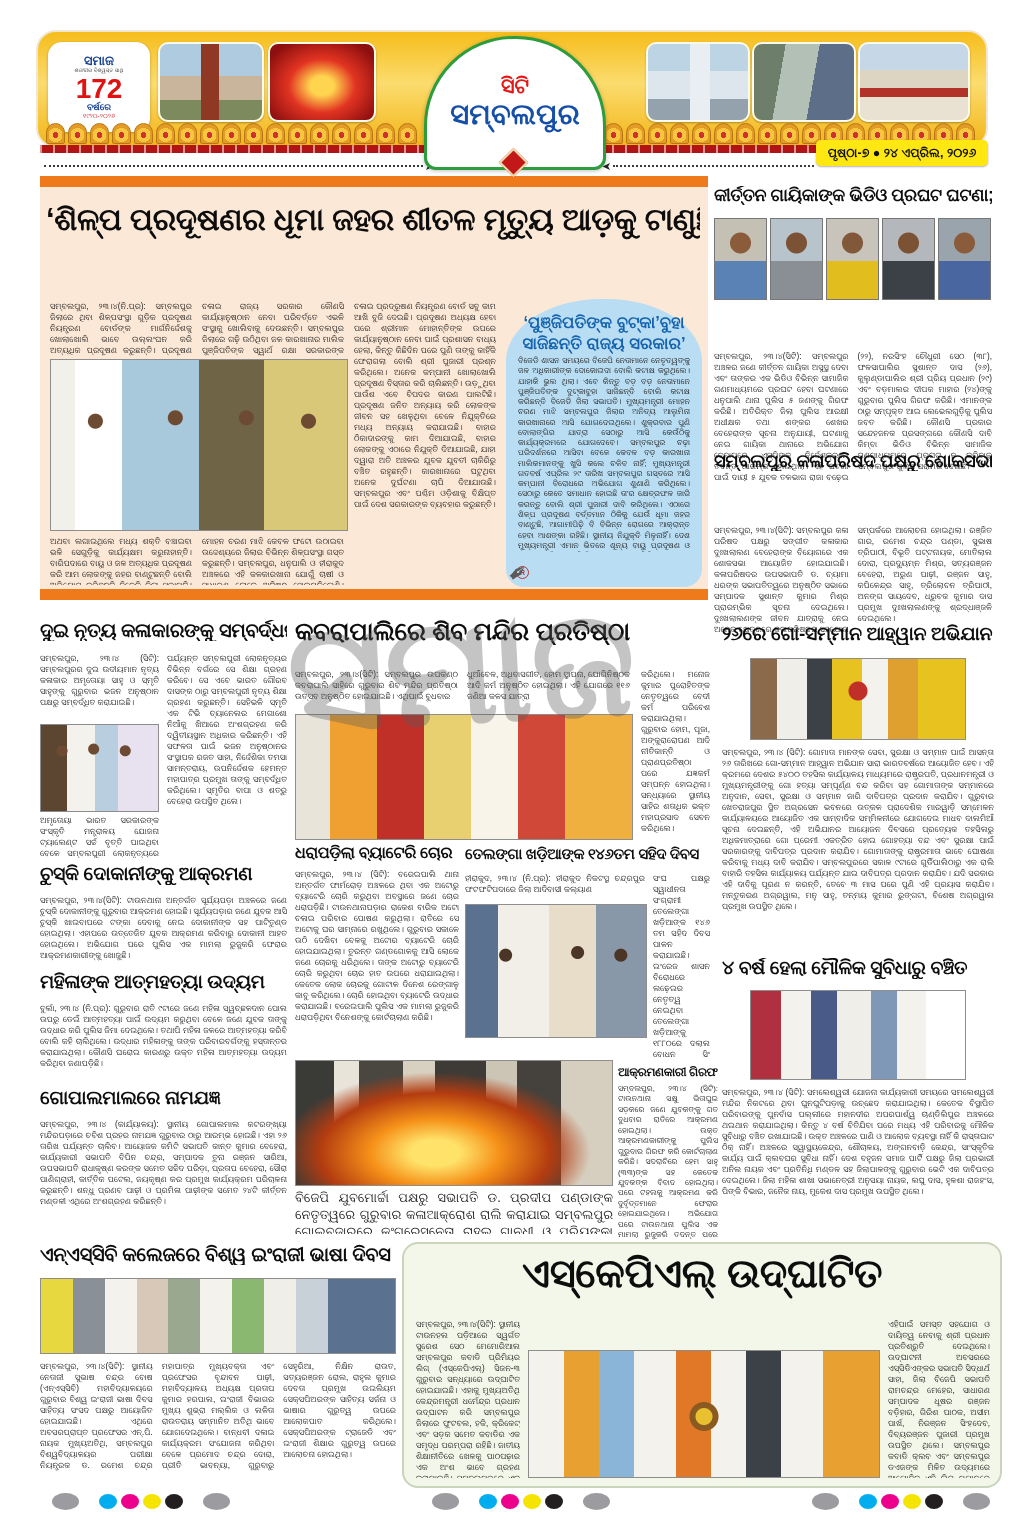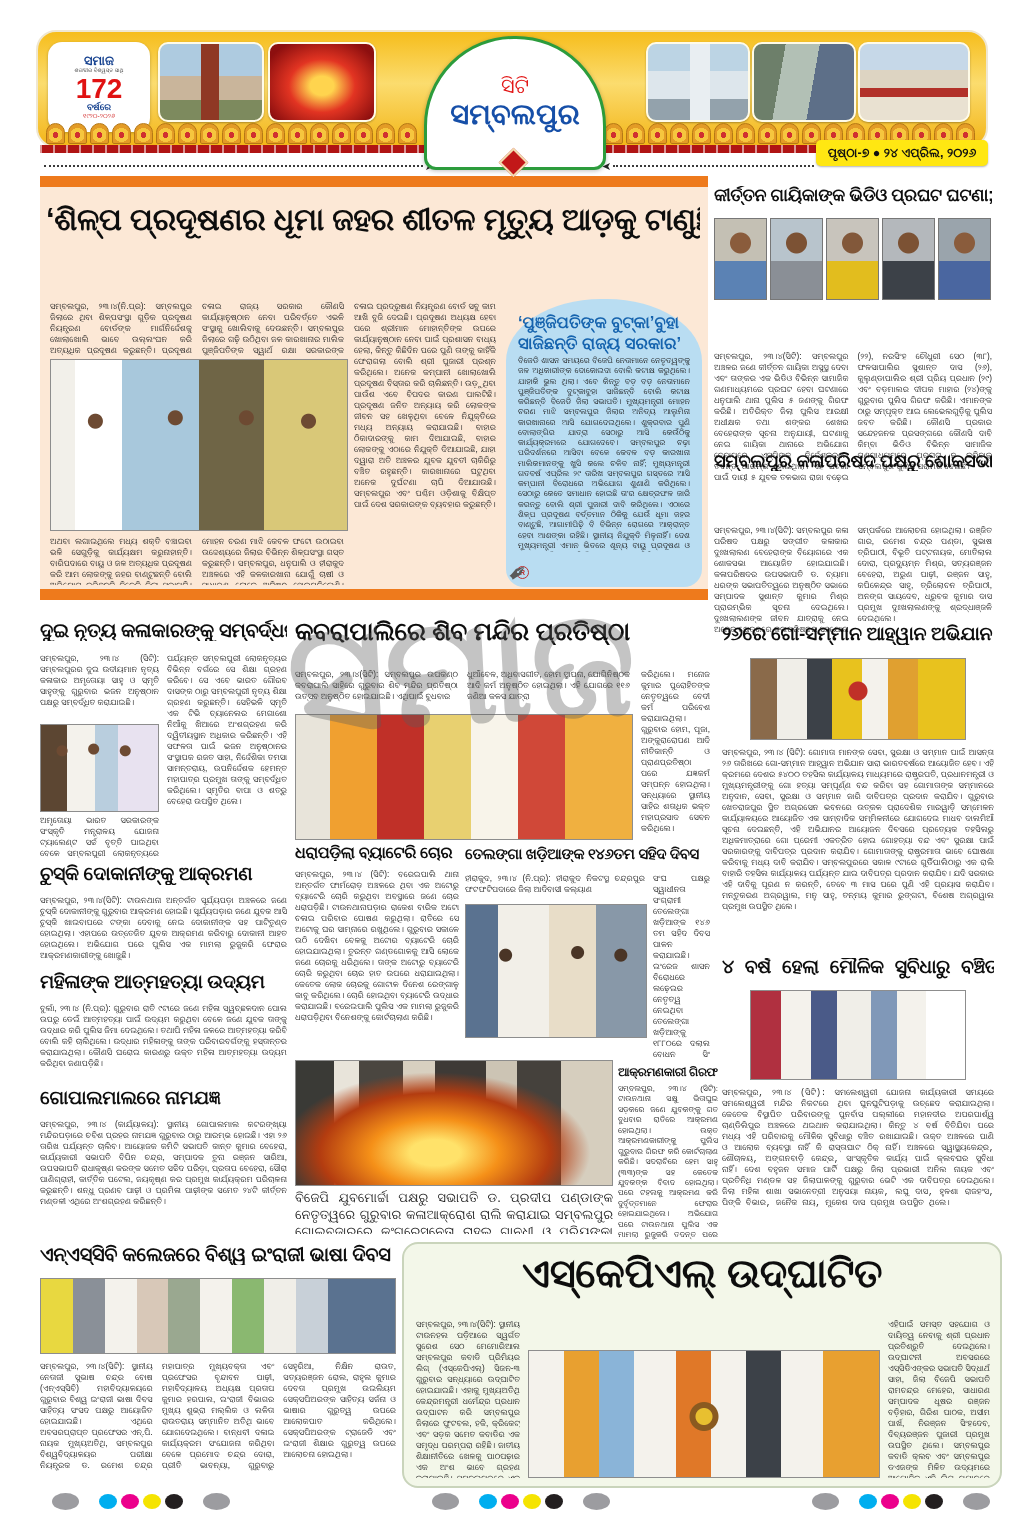--- a/index.html
+++ b/index.html
@@ -35,21 +35,21 @@
       linear-gradient(90deg,transparent 0 42%,#e9eef2 42% 62%,transparent 62%),
       linear-gradient(180deg,#bcd4e4 0 35%,#dde6ec 35% 72%,#93a2ac 72%);}
   #t4{left:752px;top:42px;width:100px;height:76px;background:
       linear-gradient(100deg,#6d7f6a 0 28%,#b2c0b5 28% 58%,#5d6f88 58%);}
   #t5{left:858px;top:42px;width:108px;height:76px;background:
       linear-gradient(180deg,#c6d8e8 0 34%,#ddd4c2 34% 58%,#b23129 58% 70%,#e9e1d1 70%);}
   #logo{left:424px;top:36px;width:176px;height:128px;background:#fff;
     border:3px solid #2c9c3c;border-radius:90px 90px 12px 12px;z-index:6;
     display:flex;flex-direction:column;align-items:center;justify-content:center;
     box-shadow:0 1px 4px rgba(0,0,0,.25);}
-  #logo .top{font-size:21px;font-weight:normal;color:#e21818;}
+  #logo .top{font-size:21px;font-weight:bold;color:#e21818;}
   #logo .main{font-size:29px;font-weight:bold;color:#164fa8;
     text-shadow:-1px 0 #fff,1px 0 #fff,0 -1px #fff,0 1px #fff;}
   .arch-strip{top:118px;height:26px;display:flex;align-items:flex-end;overflow:hidden;}
   #archL{left:44px;width:378px;} #archR{left:602px;width:380px;}
   .arch{flex:0 0 19px;height:21px;margin:0 1.5px;border:1px solid #b57714;
     border-radius:10px 10px 2px 2px;box-sizing:border-box;
     background:radial-gradient(circle at 50% 58%,#d03030 0 3px,#f6c63e 3px 7px,#e39b26 7px);}
   #ribbon{left:40px;top:145px;width:944px;height:8px;background:
     repeating-linear-gradient(90deg,rgba(255,255,255,.55) 0 2px,transparent 2px 13px),#b01414;}
   #ornament{left:503px;top:152px;width:17px;height:17px;background:#c21818;z-index:7;
@@ -73,21 +73,21 @@
     radial-gradient(circle at 66% 34%,#6d4a32 7px,transparent 8px),
     radial-gradient(circle at 87% 36%,#6d4a32 7px,transparent 8px),
     linear-gradient(90deg,#f2f0ea 0 8%,#ffffff 8% 24%,#a8c8dc 24% 50%,#6f6546 50% 72%,#d9c878 72%),
     linear-gradient(180deg,#e3ddd3 0 45%,#5c402e 45%);
     background-size:100% 100%,100% 100%,100% 100%,100% 100%,100% 44%,100% 100%;
     background-position:0 0,0 0,0 0,0 0,0 76%,0 0;}
   .lead-col{width:142px;}
   #bubble{left:466px;top:112px;width:196px;height:288px;background:#b9ddf2;
     border-radius:95px 95px 18px 18px / 62px 62px 18px 18px;box-sizing:border-box;
     padding:13px 12px 8px;}
-  #bubble-hl{font-size:16.5px;font-weight:bold;color:#1563ae;text-align:left;
+  #bubble-hl{font-size:16.5px;font-weight:bold;color:#1563ae;text-align:center;
     line-height:1.25;overflow:hidden;height:44px;}
   #bubble-bt{font-size:7.9px;line-height:1.3;text-align:justify;height:196px;overflow:hidden;}
   #rmark{position:absolute;left:10px;bottom:8px;width:11px;height:11px;border:1px solid #c03030;
     border-radius:50%;color:#c03030;font-size:7px;display:flex;align-items:center;
     justify-content:center;font-weight:bold;}
   #pen{left:468px;top:372px;font-size:24px;color:#5a5a5a;transform:rotate(-40deg);z-index:4;}
 
   
   #kirtan{left:714px;top:186px;width:278px;height:266px;}
   #kirtan-hl{font-size:17.5px;width:278px;}
@@ -168,21 +168,21 @@
 
   
   #gosam{left:722px;top:624px;width:272px;height:330px;}
   #gosam-hl{font-size:19px;width:272px;}
   #gosam-photo{left:28px;top:34px;width:216px;height:82px;background:
     radial-gradient(circle at 50% 40%,#c03028 9px,transparent 10px),
     linear-gradient(90deg,#8a6a4a 0 12%,#f0eee8 12% 26%,#3c4148 26% 38%,#e8c21e 38% 52%,#f4f2ec 52% 64%,#e0a030 64% 78%,#e8c21e 78%),
     linear-gradient(180deg,#e08830 0 16%,#d8cfc0 16%);
     background-size:100% 100%,100% 62%,100% 100%;background-position:0 0,0 100%,0 0;}
   #gosam-bt{position:absolute;left:0;top:124px;width:272px;height:206px;}
-  #fyears{left:722px;top:958px;width:272px;height:286px;font-family:Liberation Mono, monospace;}
+  #fyears{left:722px;top:958px;width:272px;height:286px;}
   #fyears-hl{font-size:19px;width:272px;}
   #fyears-photo{left:28px;top:32px;width:216px;height:90px;background:
     linear-gradient(90deg,#b03040 0 14%,#f4f2ec 14% 28%,#4a5a88 28% 40%,#f0eee8 40% 56%,#8098b8 56% 68%,#f4f2ec 68% 82%,#ffffff 82%),
     linear-gradient(180deg,#a8442e 0 22%,#c8b89c 22%);
     background-size:100% 66%,100% 100%;background-position:0 100%,0 0;}
   #fyears-bt{position:absolute;left:0;top:130px;width:272px;height:156px;}
 
   
   #nscb{left:40px;top:1244px;width:356px;height:256px;}
   #nscb-hl{font-size:19.5px;width:356px;}

